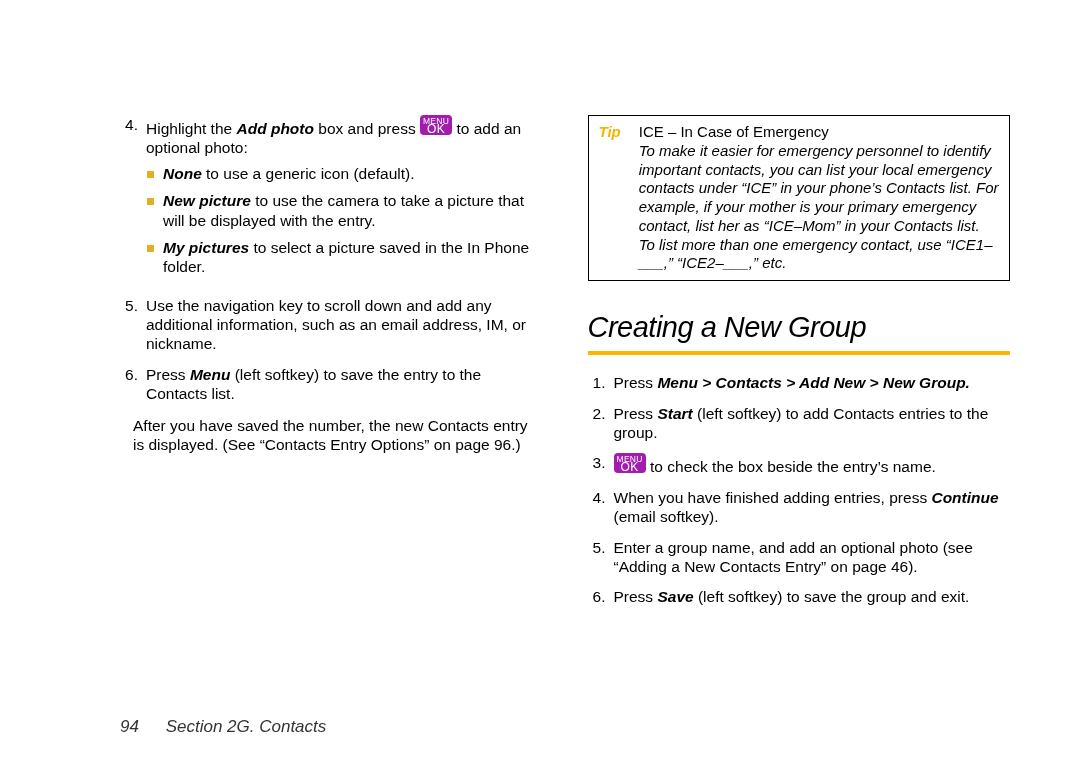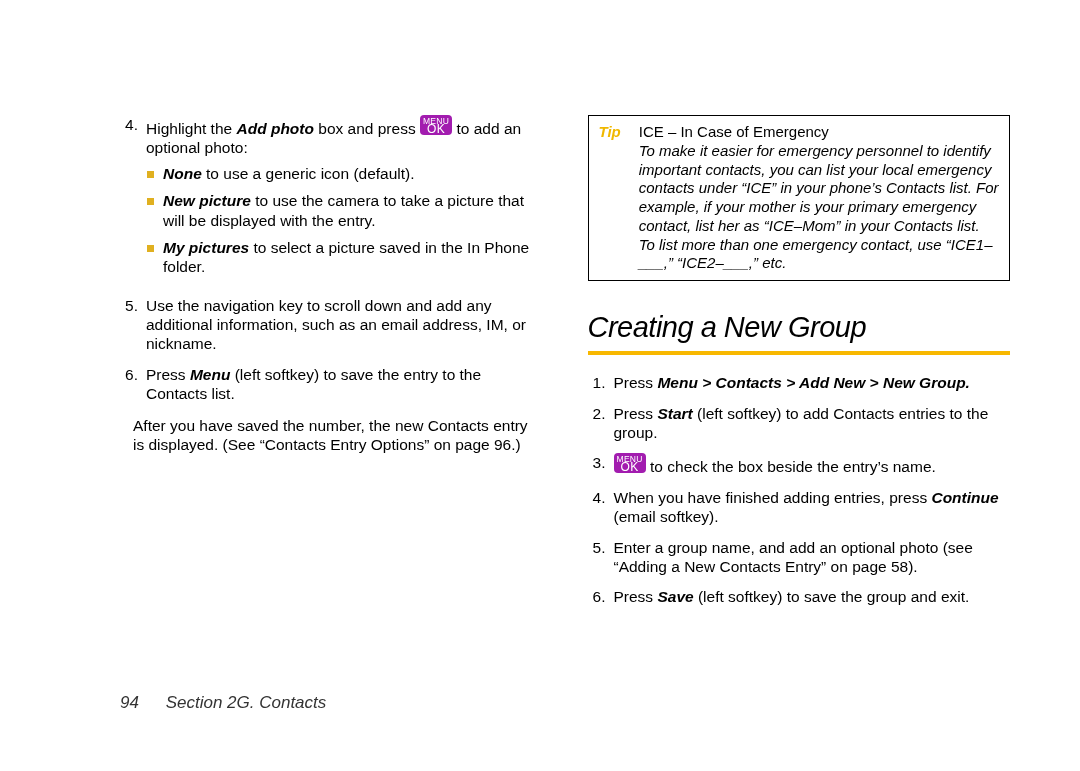--- a/index.html
+++ b/index.html
@@ -102,21 +102,21 @@
       font-size: 29px;
       font-weight: normal;
       letter-spacing: -0.5px;
       padding-bottom: 6px;
       border-bottom: 4px solid #f8b800;
       margin-bottom: 18px;
     }
     .footer {
       position: absolute;
       left: 120px;
-      bottom: 58px;
+      bottom: 34px;
       font-style: italic;
       font-size: 17px;
       color: #333;
     }
     .footer .pgnum {
       margin-right: 22px;
     }
   </style>
 </head>
 <body>
@@ -182,21 +182,21 @@
         </span>
       </li>
       <li>
         <span class="num">4.</span>
         <span class="txt">
           <span>When you have finished adding entries, press </span><span class="bi">Continue</span><span> (email softkey).</span>
         </span>
       </li>
       <li>
         <span class="num">5.</span>
-        <span class="txt">Enter a group name, and add an optional photo (see “Adding a New Contacts Entry” on page 58).</span>
+        <span class="txt">Enter a group name, and add an optional photo (see “Adding a New Contacts Entry” on page 46).</span>
       </li>
       <li>
         <span class="num">6.</span>
         <span class="txt">
           <span>Press </span><span class="bi">Save</span><span> (left softkey) to save the group and exit.</span>
         </span>
       </li>
     </ol>
   </div>
 </div>

